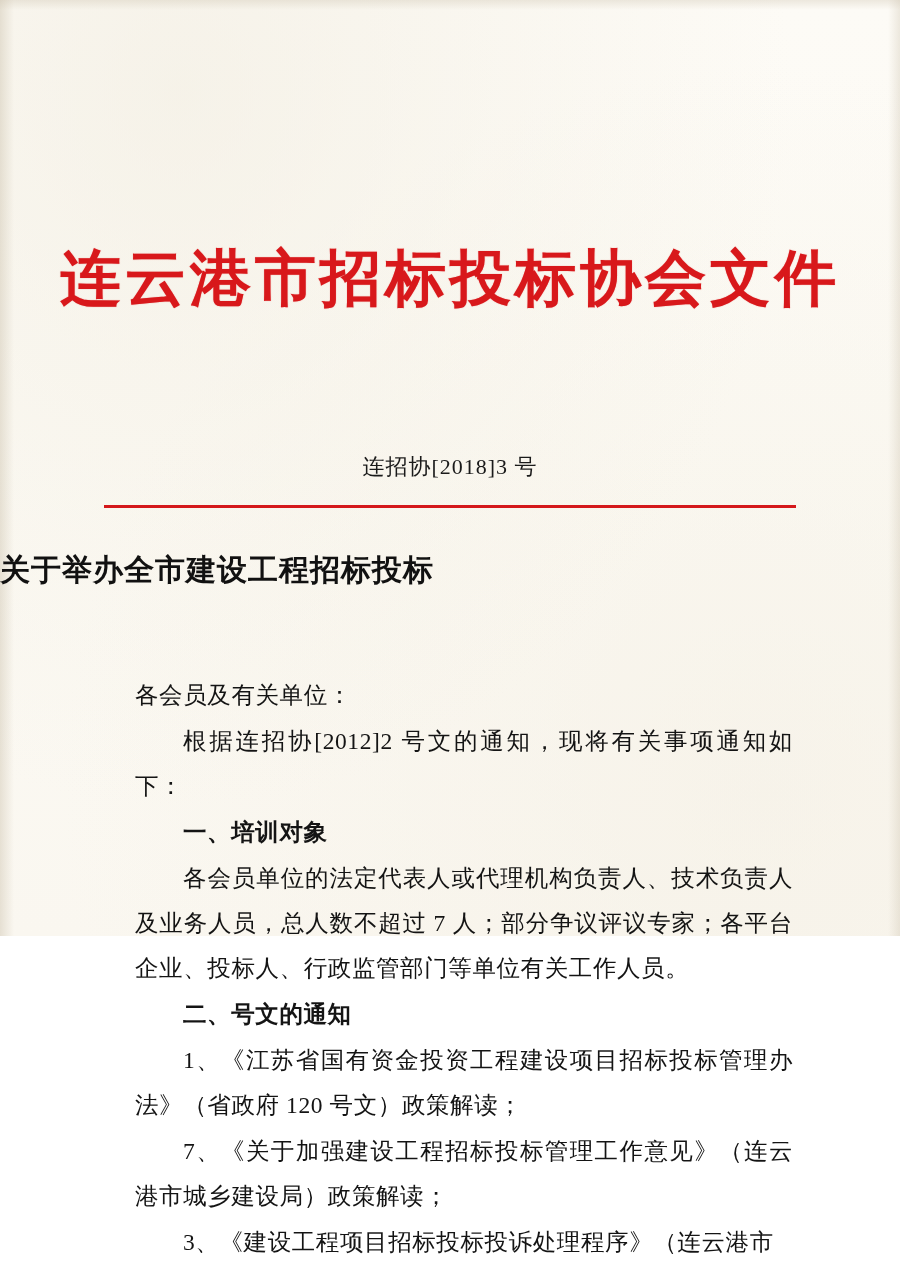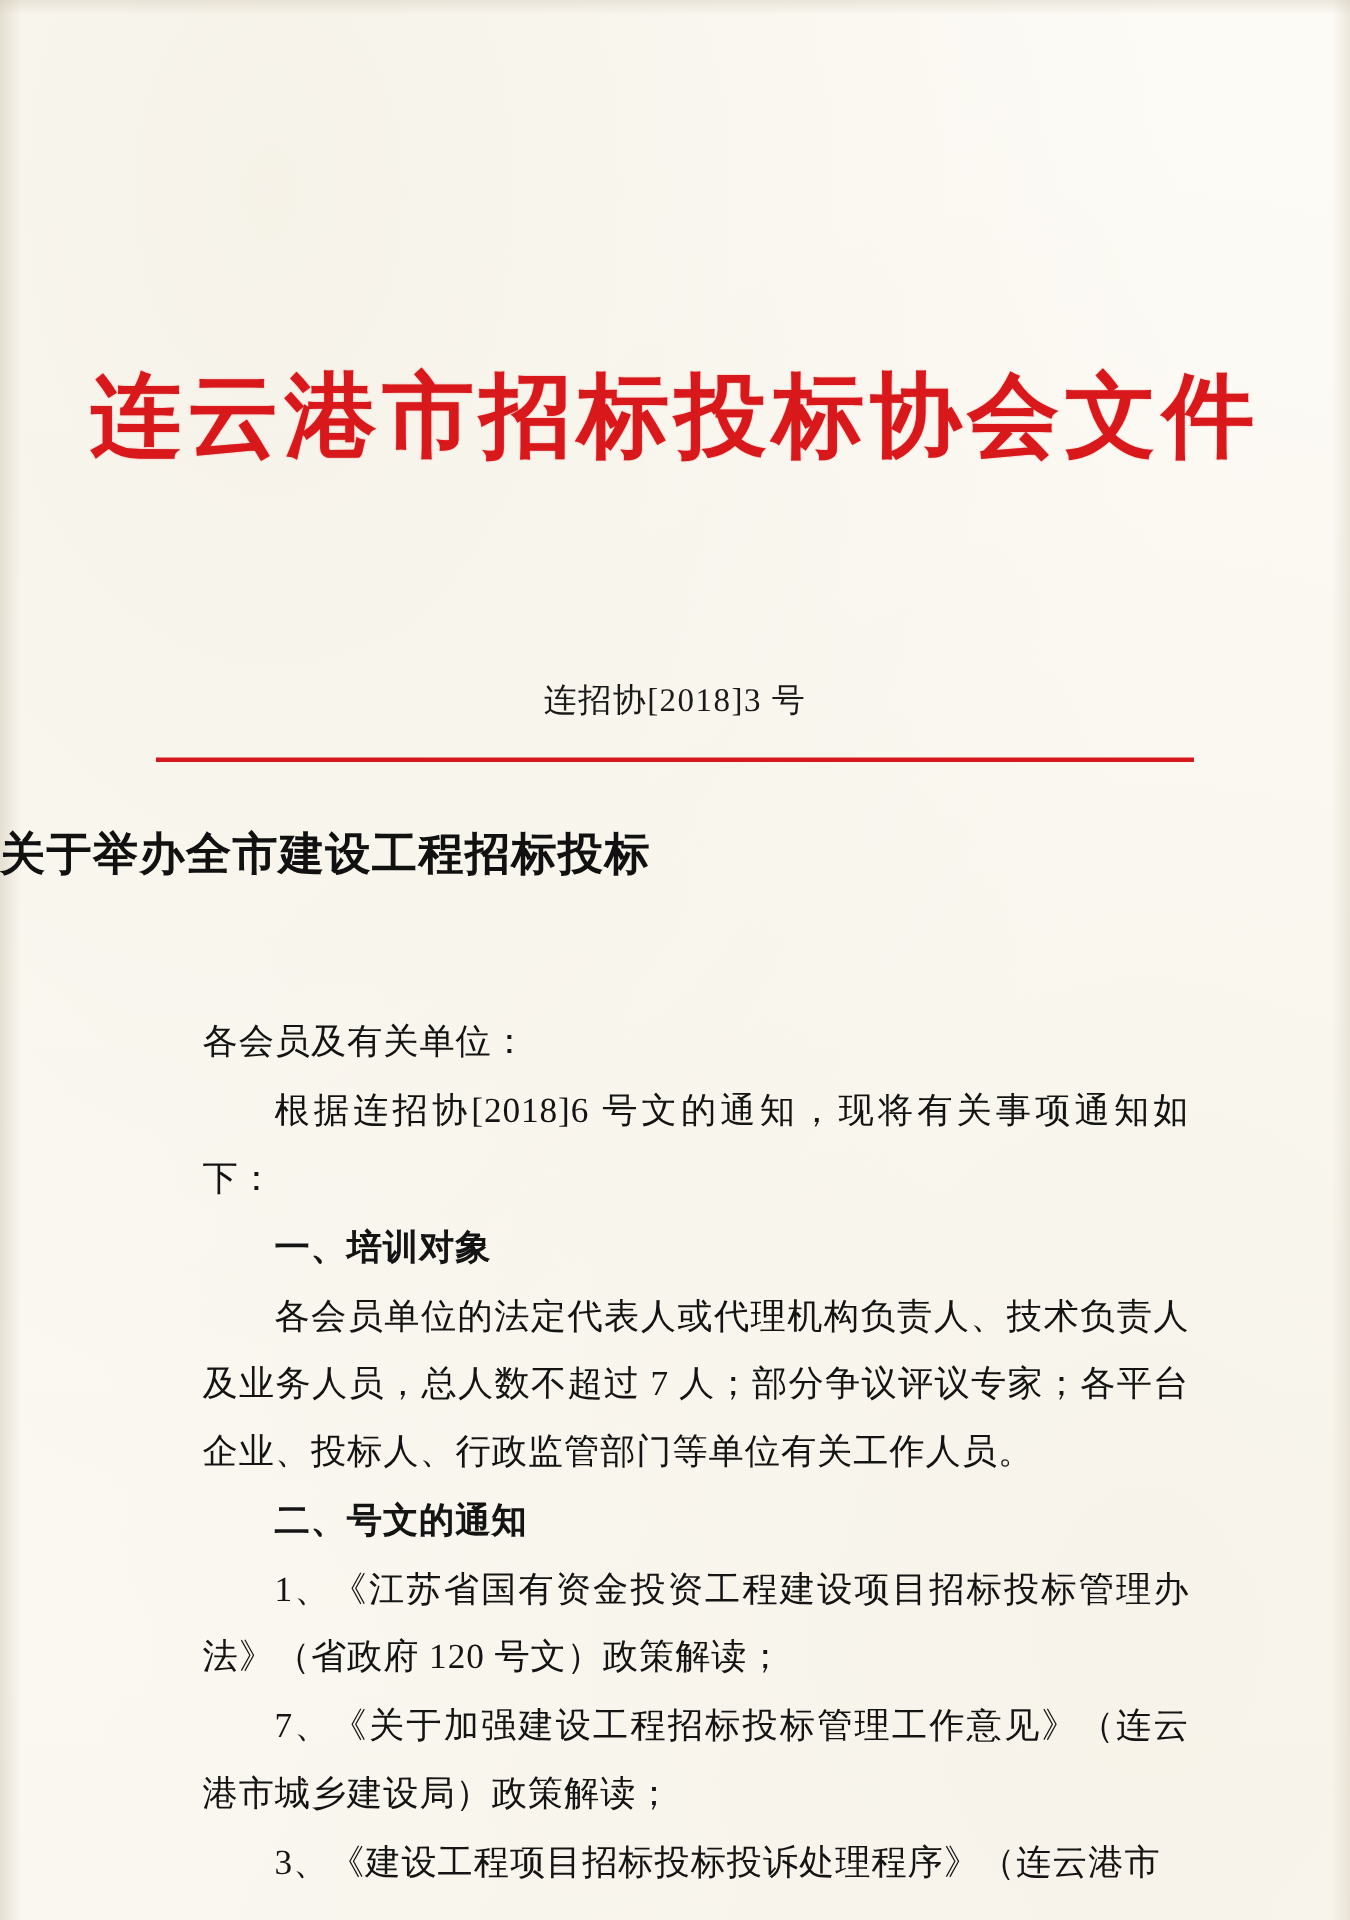--- a/index.html
+++ b/index.html
@@ -9,21 +9,21 @@
   }
   body {
     width: 900px;
     height: 1280px;
     font-family: "Liberation Serif", "DejaVu Serif", serif;
     overflow: hidden;
   }
   .page {
     position: relative;
     width: 900px;
-    height: 1280px;
+    height: 936px;
     background: #fdfcf8;
     background-image:
       radial-gradient(ellipse at 20% 10%, rgba(240,235,222,0.55) 0%, rgba(253,252,248,0) 60%),
       radial-gradient(ellipse at 85% 85%, rgba(243,238,226,0.5) 0%, rgba(253,252,248,0) 65%),
       linear-gradient(180deg, #fdfbf6 0%, #fcfaf4 45%, #faf7f0 100%);
     box-sizing: border-box;
   }
   .paper-edge-left {
     position: absolute;
     left: 0; top: 0; bottom: 0;
@@ -138,21 +138,21 @@
   <div class="doc-number">连招协[2018]3 号</div>
 
   <div class="red-rule"></div>
 
   <div class="doc-title">
     <div>关于举办全市建设工程招标投标</div>
   </div>
 
   <div class="body-block">
     <p>各会员及有关单位：</p>
-    <p class="indent2">根据连招协[2018]6 号文的通知，现将有关事项通知如下：</p>
+    <p class="indent2">根据连招协[2012]2 号文的通知，现将有关事项通知如下：</p>
     <p class="heading">一、培训对象</p>
     <p class="indent2">各会员单位的法定代表人或代理机构负责人、技术负责人及业务人员，总人数不超过 7 人；部分争议评议专家；各平台企业、投标人、行政监管部门等单位有关工作人员。</p>
     <p class="heading">二、号文的通知</p>
     <p class="indent2">1、《江苏省国有资金投资工程建设项目招标投标管理办法》（省政府 120 号文）政策解读；</p>
     <p class="indent2">7、《关于加强建设工程招标投标管理工作意见》（连云港市城乡建设局）政策解读；</p>
     <p class="indent2">3、《建设工程项目招标投标投诉处理程序》（连云港市</p>
   </div>
 </div>
 
 </body></html>

